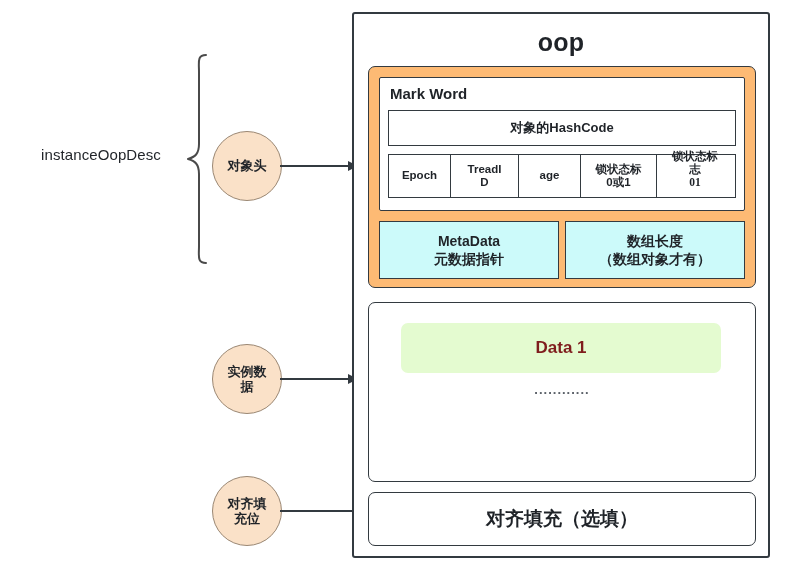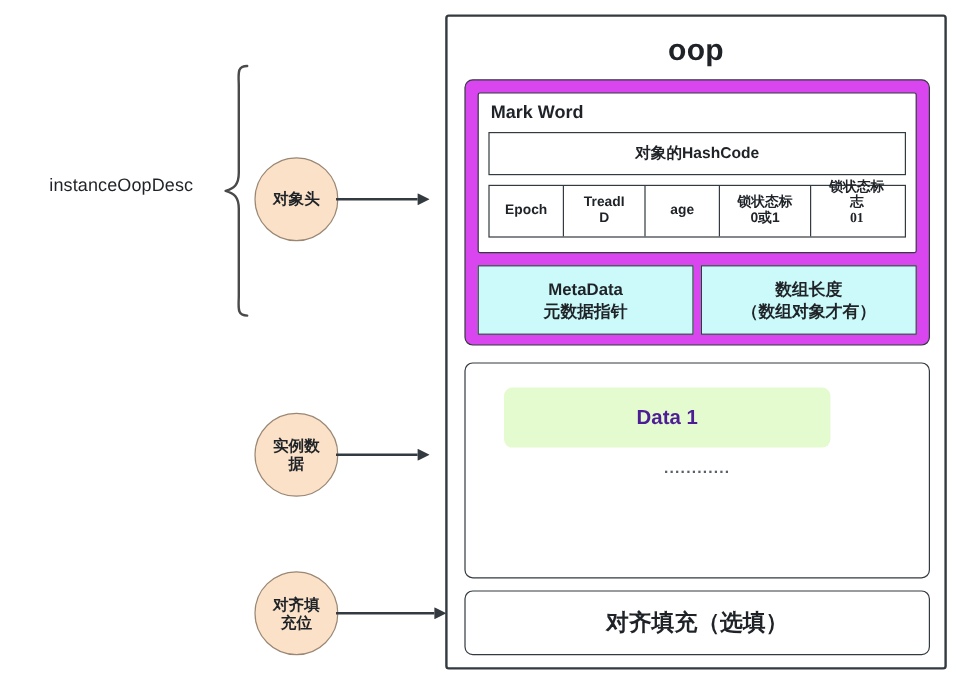--- a/index.html
+++ b/index.html
@@ -55,38 +55,37 @@
 
   
   #oop-box{
     position:absolute;
     left:352px;top:12px;
     width:418px;height:546px;
     border:2px solid #333a40;
     border-radius:3px;
     box-sizing:border-box;
     background:#fff;
-    margin-left:19px;
   }
   #oop-title{
     position:absolute;left:0;top:14px;width:100%;
     text-align:center;
     font-size:25px;font-weight:bold;color:#1f2328;
     letter-spacing:.3px;
   }
 
   
   #header-region{
     position:absolute;
     left:14px;top:52px;
     width:388px;height:222px;
     border:1.6px solid #333a40;
     border-radius:7px;
     box-sizing:border-box;
-    background:#d946ef;
+    background:#fdba74;
   }
 
   
   #markword{
     position:absolute;
     left:10px;top:10px;
     width:366px;height:134px;
     border:1.6px solid #333a40;
     border-radius:2px;
     box-sizing:border-box;
@@ -148,25 +147,25 @@
     position:absolute;
     left:14px;top:288px;
     width:388px;height:180px;
     border:1.6px solid #333a40;
     border-radius:7px;
     box-sizing:border-box;
     background:#fff;
   }
   .data-box{
     position:absolute;
-    left:32px;width:272px;height:50px;
+    left:32px;width:320px;height:50px;
     background:#e4fbd0;
     border-radius:7px;
     display:flex;align-items:center;justify-content:center;
-    font-size:17px;font-weight:bold;color:#4c1d95;
+    font-size:17px;font-weight:bold;color:#7f1d1d;
   }
   #data-1{top:20px;}
   #data-n{top:110px;}
   #data-ellipsis{
     position:absolute;left:0;top:80px;width:100%;
     text-align:center;
     font-size:13px;font-weight:bold;color:#5a6068;
     letter-spacing:1px;
     line-height:1;
   }

